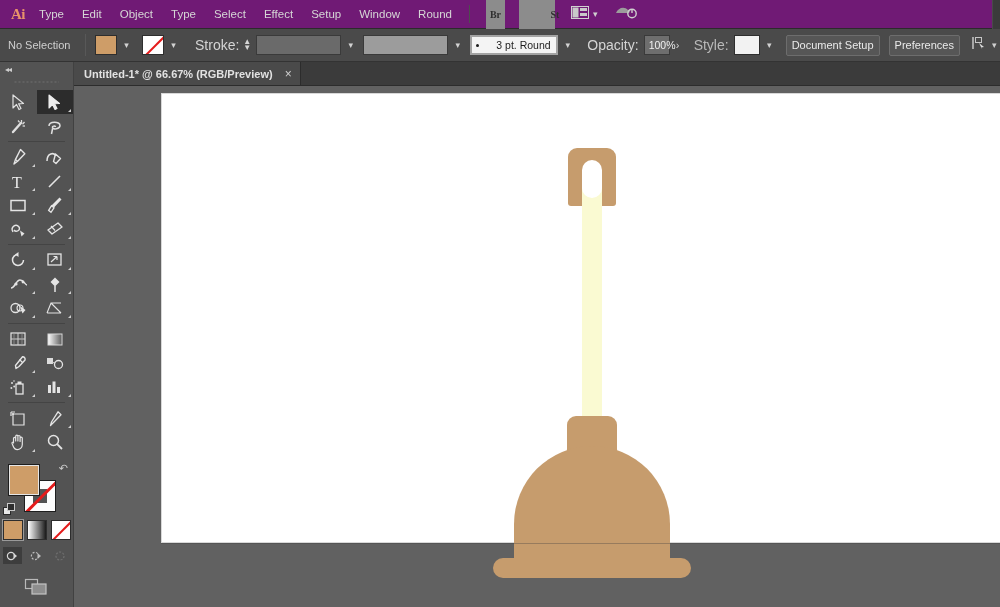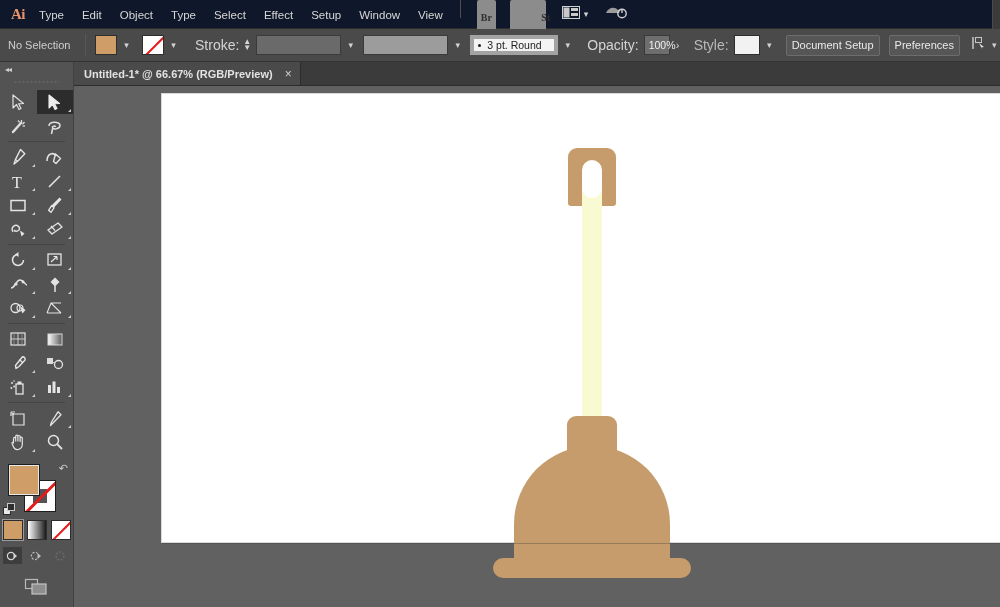--- a/index.html
+++ b/index.html
@@ -14,22 +14,22 @@
   #app {
     position: relative;
     width: 1000px; height: 607px;
     background: #535353;
   }
 
   
   .menubar {
     position: absolute; left: 0; top: 0;
     width: 1000px; height: 29px;
-    background: #0f172a;
-    display: flex; 
+    background: #701a75;
+    display: flex; align-items: center;
     border-bottom: 1px solid #2b2b2b;
   }
   .ai-logo {
     width: 30px; height: 29px;
     display: flex; align-items: center; justify-content: center;
     color: #e8926a;
     font-size: 15px; font-weight: bold;
     font-family: "Liberation Serif", serif;
     letter-spacing: -0.5px;
     padding-left: 6px;
@@ -116,24 +116,24 @@
     margin-left: 5px;
   }
   .brush-field {
     width: 85px; height: 20px;
     background: #9c9c9c; border: 1px solid #3a3a3a;
     margin-left: 5px;
   }
   .brushpick {
     display: flex; align-items: center;
     height: 20px; width: 88px;
-    background: #f4f4f4; border: 4px solid #a3a3a3;
+    background: #f4f4f4; border: 2px solid #a3a3a3;
     margin-left: 5px; padding: 0 4px;
     font-size: 10.5px; color: #1d1d1d;
-    gap: 6px;
+    gap: 17px;
   }
   .brushpick .dot {
     width: 3px; height: 3px; background: #1d1d1d; border-radius: 50%;
   }
   .opacity-field {
     width: 26px; height: 20px;
     background: #6e6e6e; border: 1px solid #3a3a3a;
     color: #f0f0f0; font-size: 10.5px;
     display: flex; align-items: center; padding-left: 4px;
     margin-left: 5px;
@@ -387,21 +387,21 @@
     <div class="ai-logo">Ai</div>
 
     <div class="menu-item">Type</div>
     <div class="menu-item">Edit</div>
     <div class="menu-item">Object</div>
     <div class="menu-item">Type</div>
     <div class="menu-item">Select</div>
     <div class="menu-item">Effect</div>
     <div class="menu-item">Setup</div>
     <div class="menu-item">Window</div>
-    <div class="menu-item">View</div>
+    <div class="menu-item">Round</div>
 
     <div class="menu-sep"></div>
 
     <div class="mb-badge">Br</div>
     <div class="mb-badge" style="margin-left:14px;padding-left:36px;">St</div>
 
     <div class="mb-arrange">
       <span>
         <svg width="18" height="13" viewBox="0 0 18 13">
           <rect x="0.5" y="0.5" width="17" height="12" fill="none" stroke="#d0d0d0"></rect>

